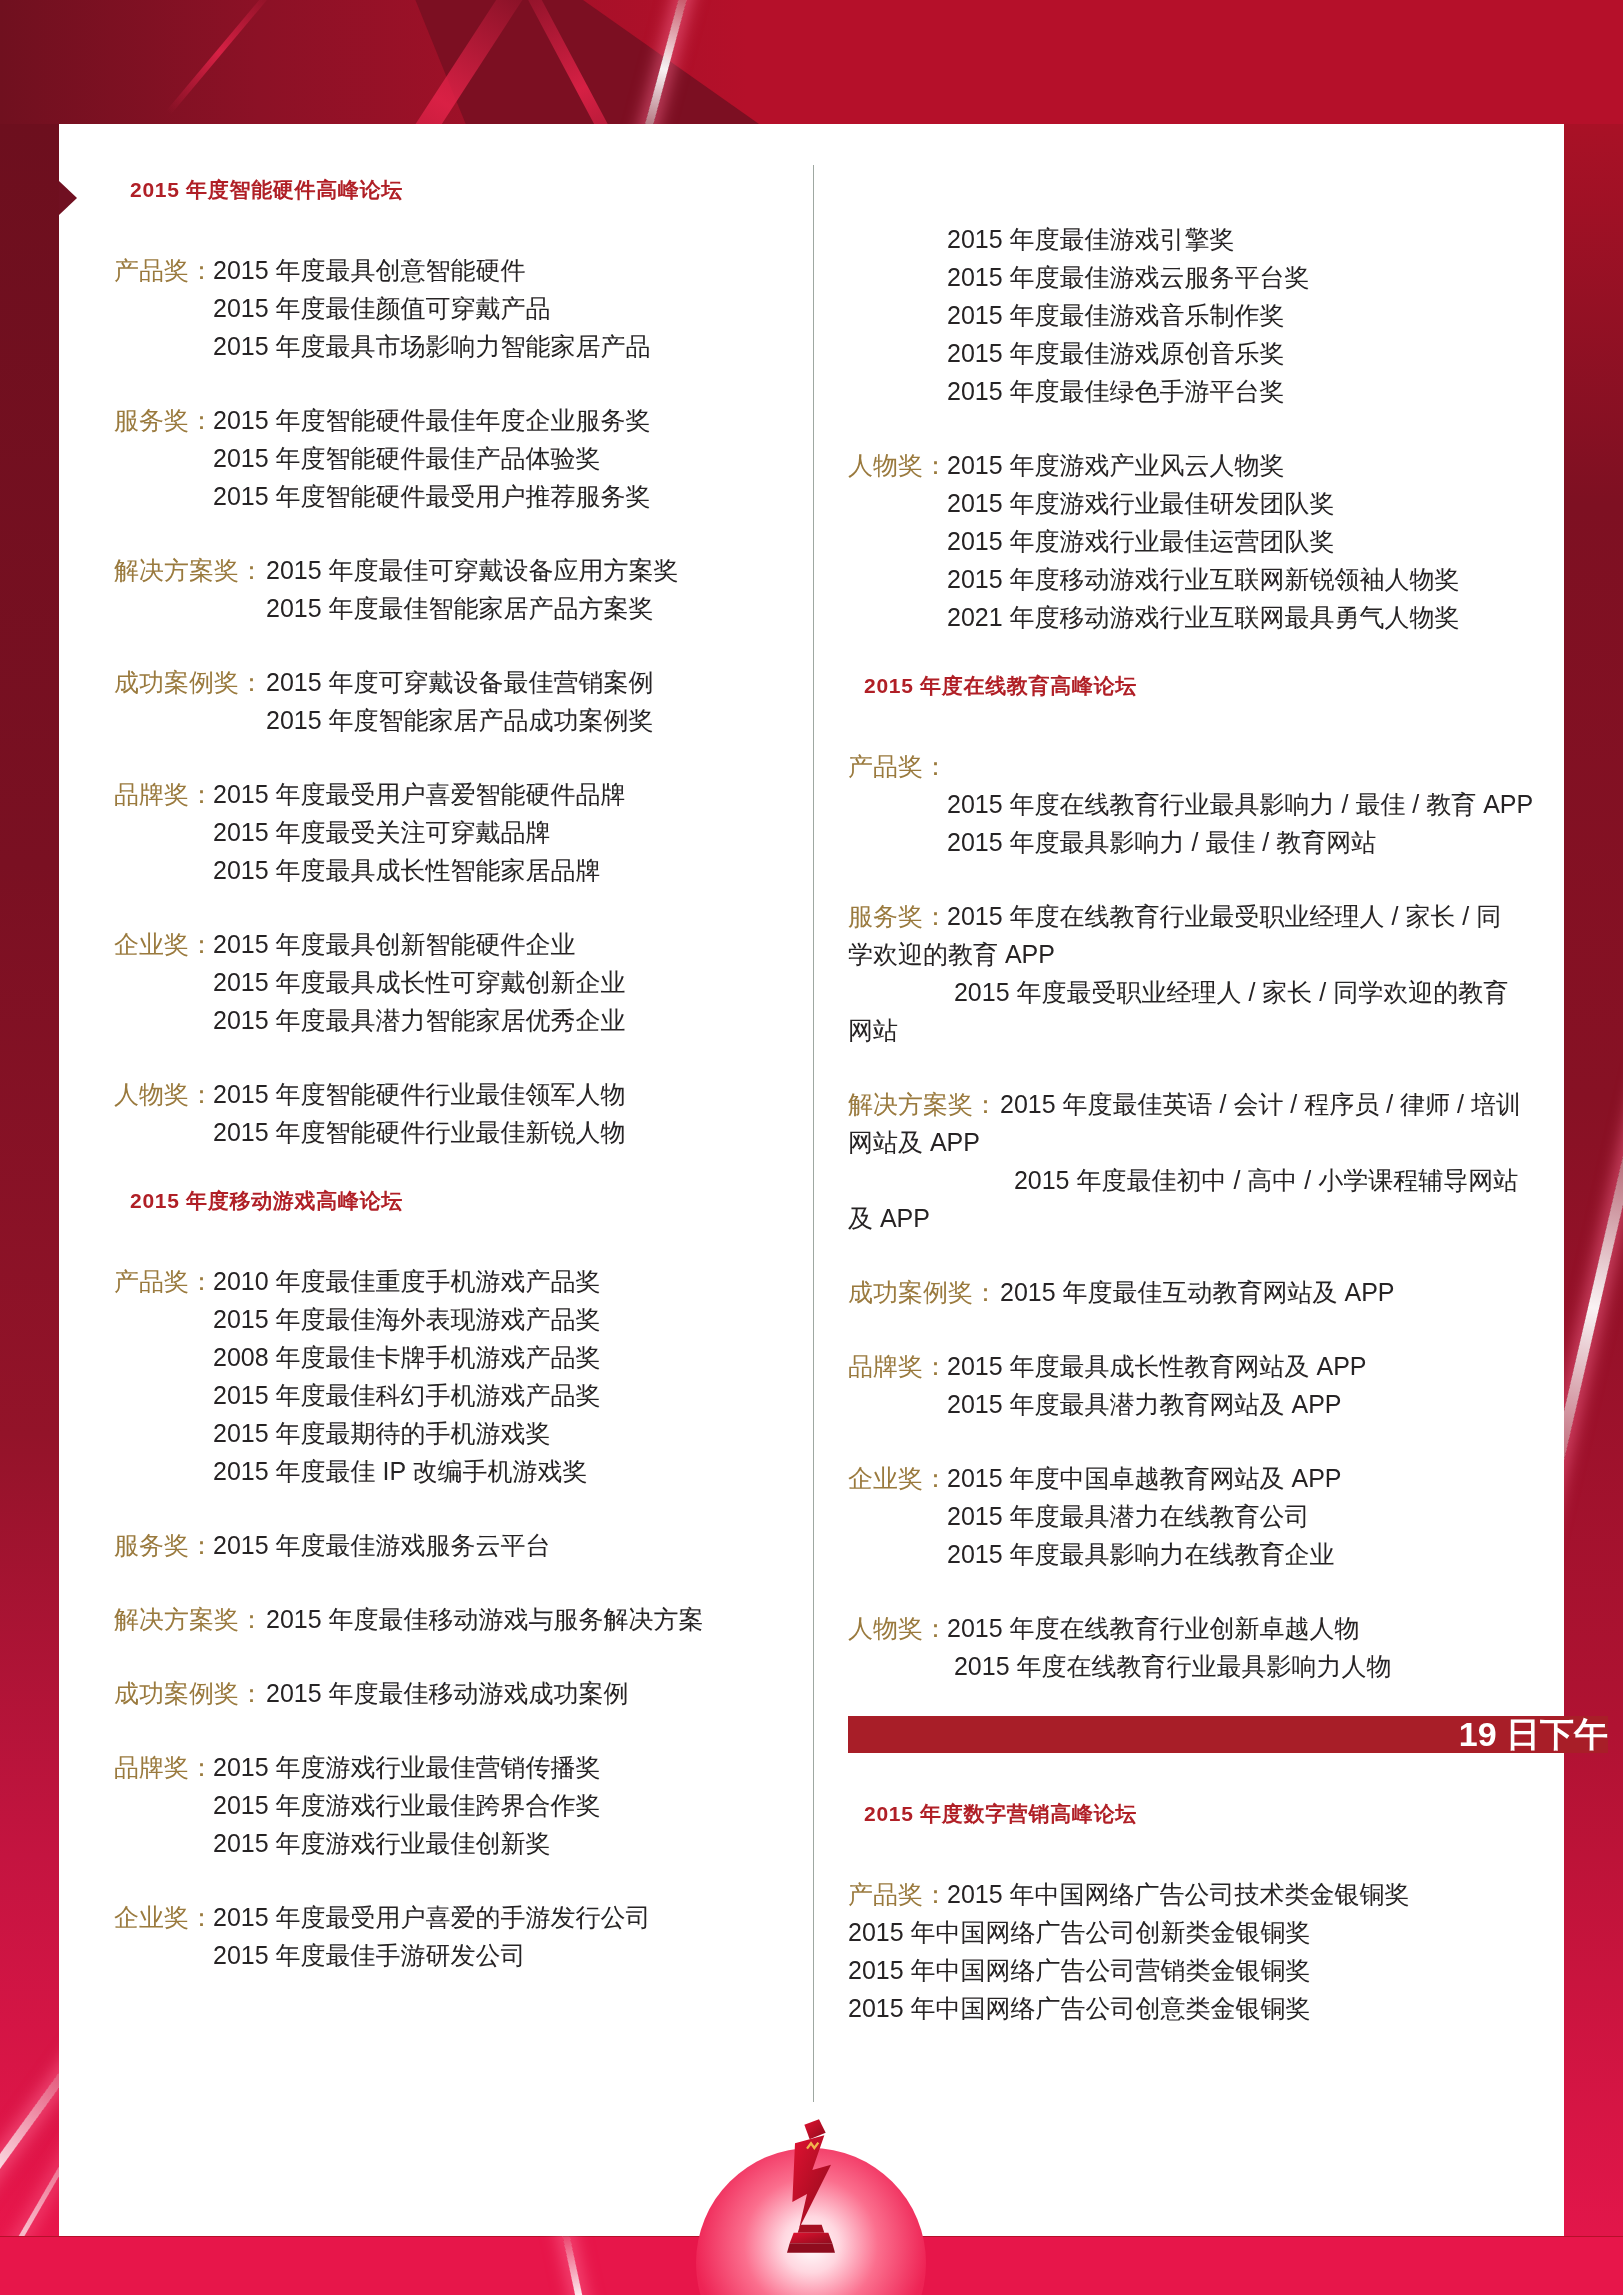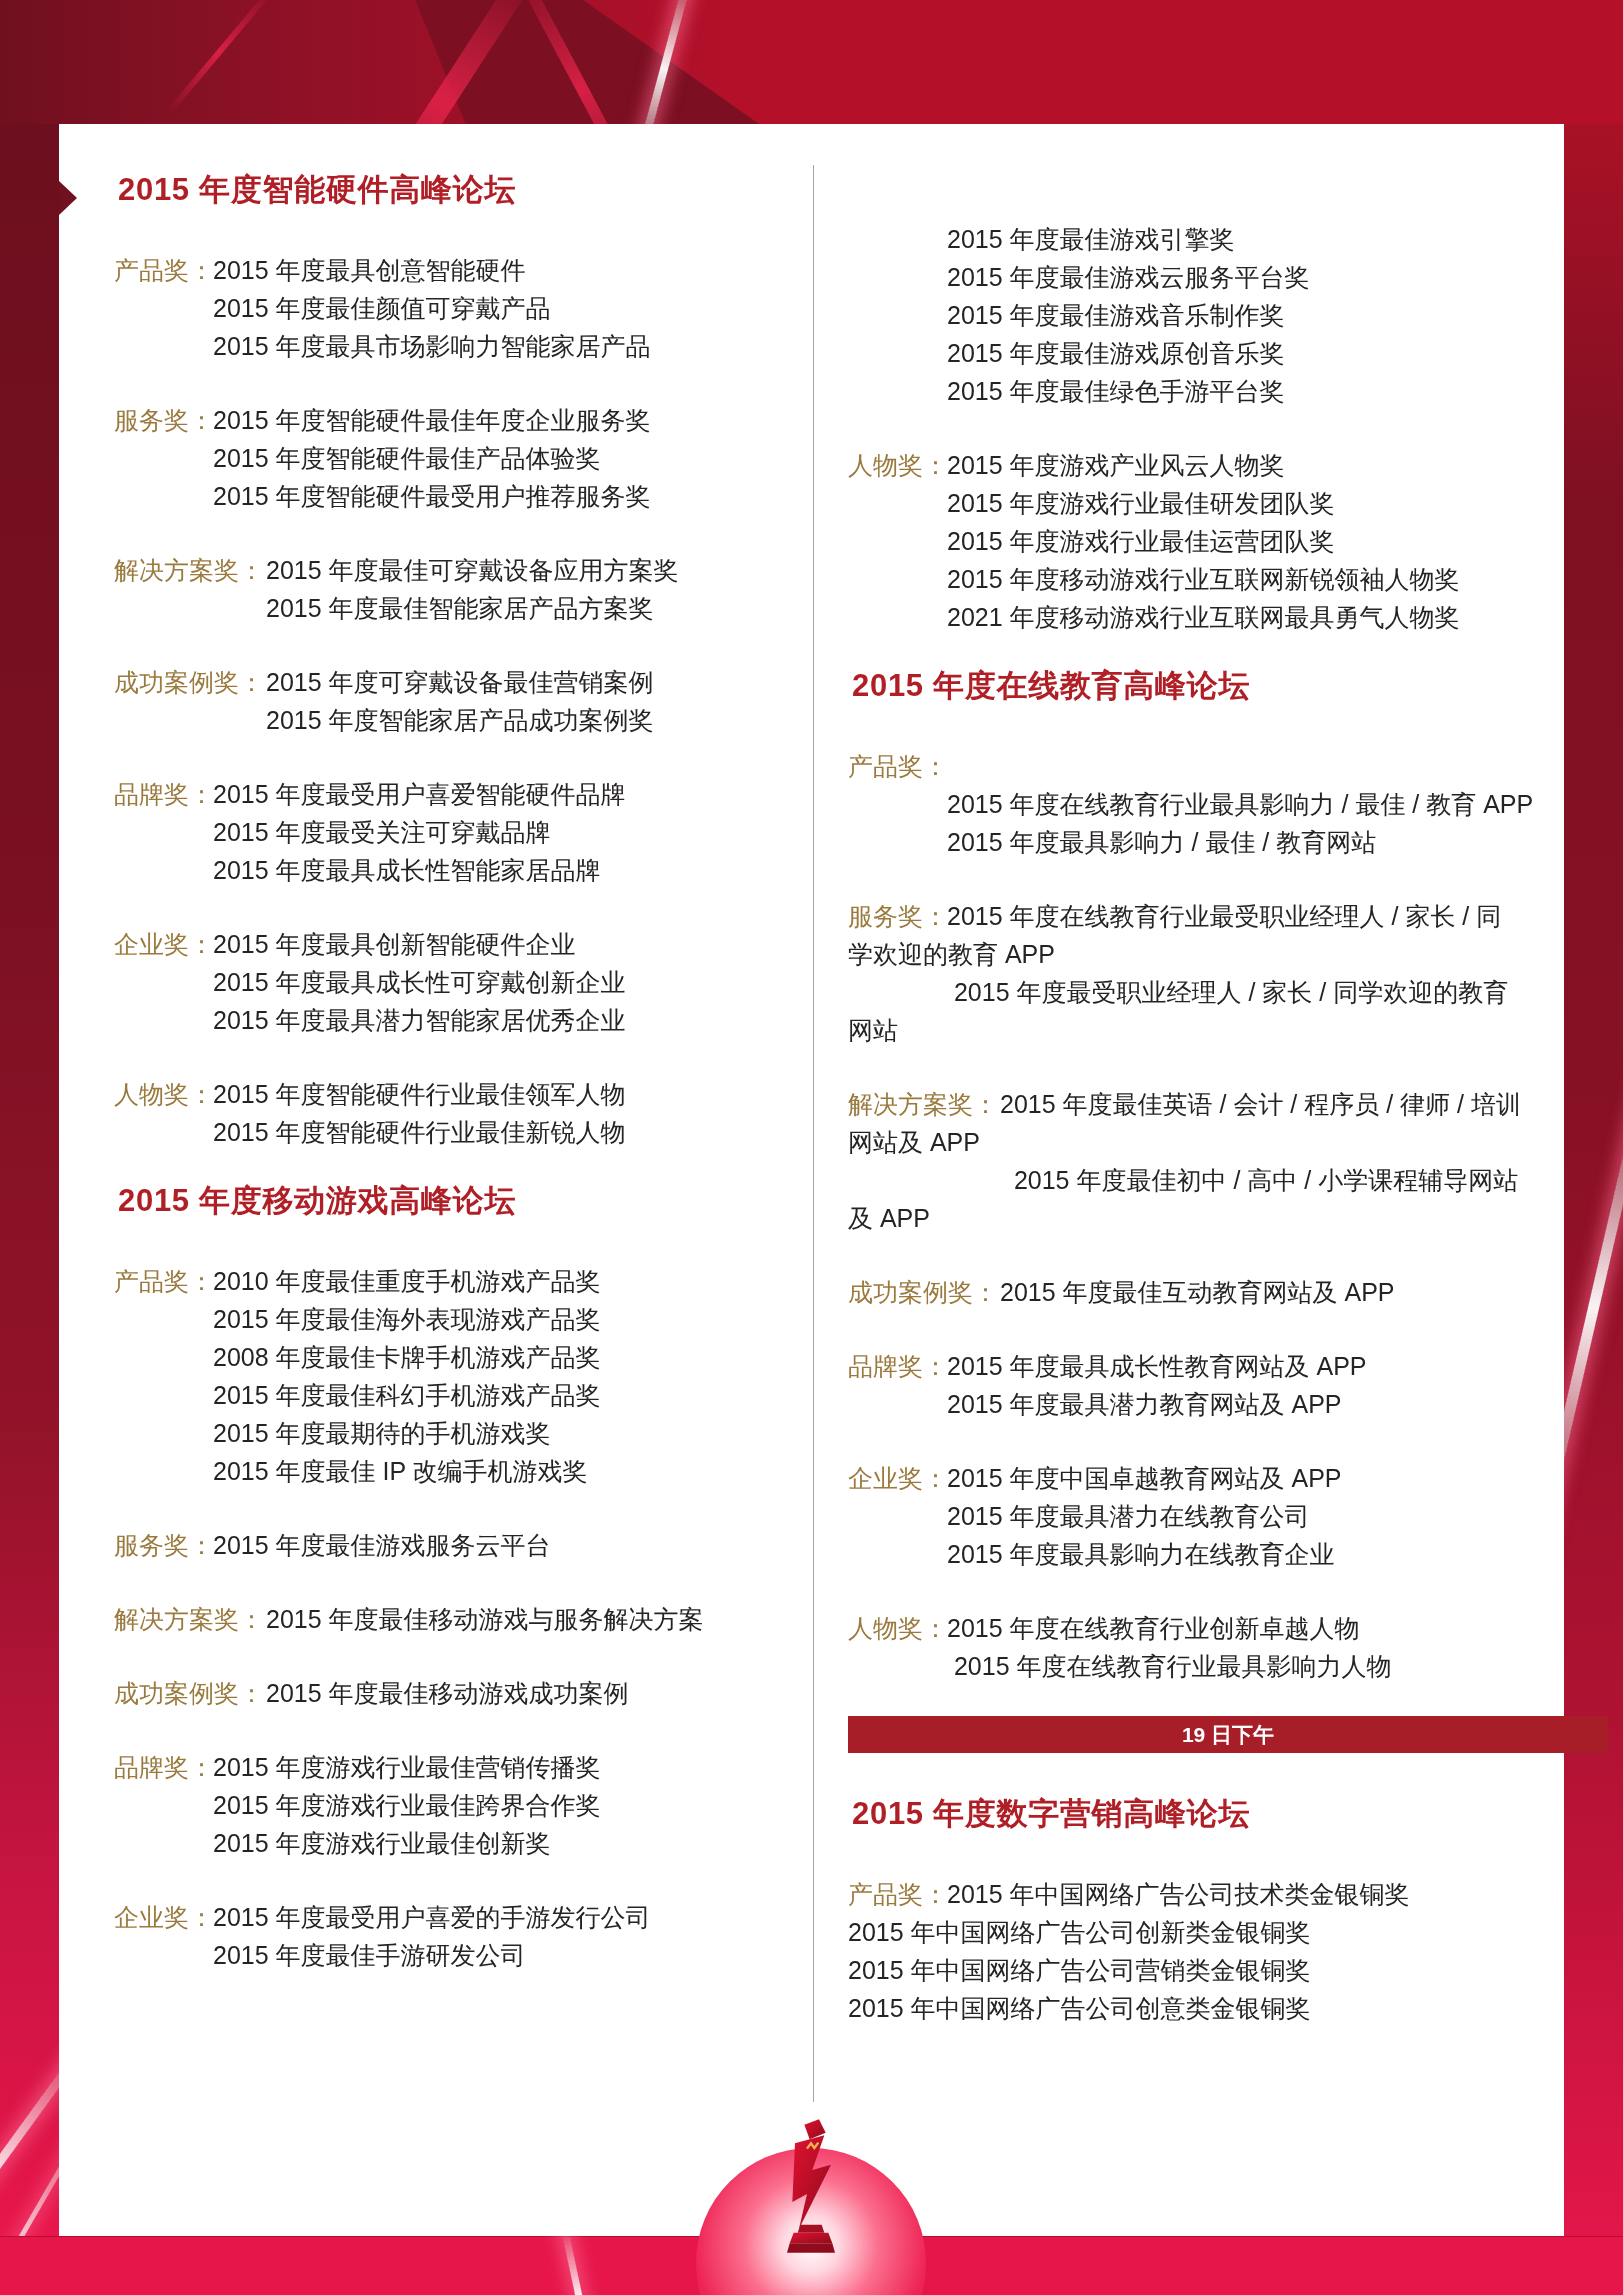--- a/index.html
+++ b/index.html
@@ -36,32 +36,32 @@
   .b8{left:216px;top:-26px;width:5.9px;height:157px;transform:rotate(40deg);opacity:.8;}
   
   .sheet{position:absolute;left:59px;top:124px;width:1505px;height:2112px;background:#ffffff;}
   .notch{position:absolute;left:0px;top:57px;width:0;height:0;
     border-top:17px solid transparent;border-bottom:17px solid transparent;border-left:18.3px solid #701021;}
   .divider{position:absolute;left:754px;top:41px;width:1.3px;height:1937px;background:var(--divider);}
   
   .col{position:absolute;color:var(--body-text);font-size:25px;}
   .col-left{left:55px;top:47px;width:674px;}
   .col-right{left:789px;top:60px;width:694px;}
-  .heading{font-size:31px;font-weight:bold;color:var(--heading-red);line-height:38px;
-    margin:31px 0 42px 4px;white-space:pre;letter-spacing:0.7px;}
+  .heading{font-size:21px;font-weight:bold;color:var(--heading-red);line-height:38px;
+    margin:31px 0 42px 16px;white-space:pre;letter-spacing:0.7px;}
   .col .heading:first-child{margin-top:0;}
   .group{position:relative;margin-bottom:29px;margin-top:36px;}
   .glabel{position:absolute;left:0;top:0;line-height:38px;color:var(--label-gold);white-space:pre;}
   .glabel.own{position:static;display:block;}
   .row{line-height:38px;min-height:38px;white-space:pre;}
   .g3 .row.lead,.g3 .row.cont{padding-left:99px;}
   .g5 .row.lead,.g5 .row.cont{padding-left:152px;}
   .row.wrap,.row.flush{padding-left:0;}
   .banner{height:37px;line-height:37px;background:var(--banner-bg);color:var(--banner-text);
-    font-size:21px;font-weight:bold;text-align:center;width:760px;margin:31px 0 42px 0;white-space:pre;}
+    font-size:34px;font-weight:bold;text-align:right;width:760px;margin:31px 0 42px 0;white-space:pre;}
   
   .semi{position:absolute;left:696px;top:2148px;width:230px;height:230px;border-radius:50%;
     background:radial-gradient(circle at 50% 42%,#ffffff 0%,#ffd7e0 16%,#fb6f8e 38%,#ee2455 66%,#e61549 100%);}
   .trophy{position:absolute;left:771px;top:2118px;width:80px;height:140px;}
 </style>
 </head>
 <body style="--heading-red: #b01f26; --label-gold: #9a7a3e; --body-text: #262324; --banner-bg: #a81e28; --banner-text: #ffffff; --bg-pink: #e7164a; --divider: #9fa8a2;">
 
 <div class="bg-top">
   <div class="bg-wedge"></div>

